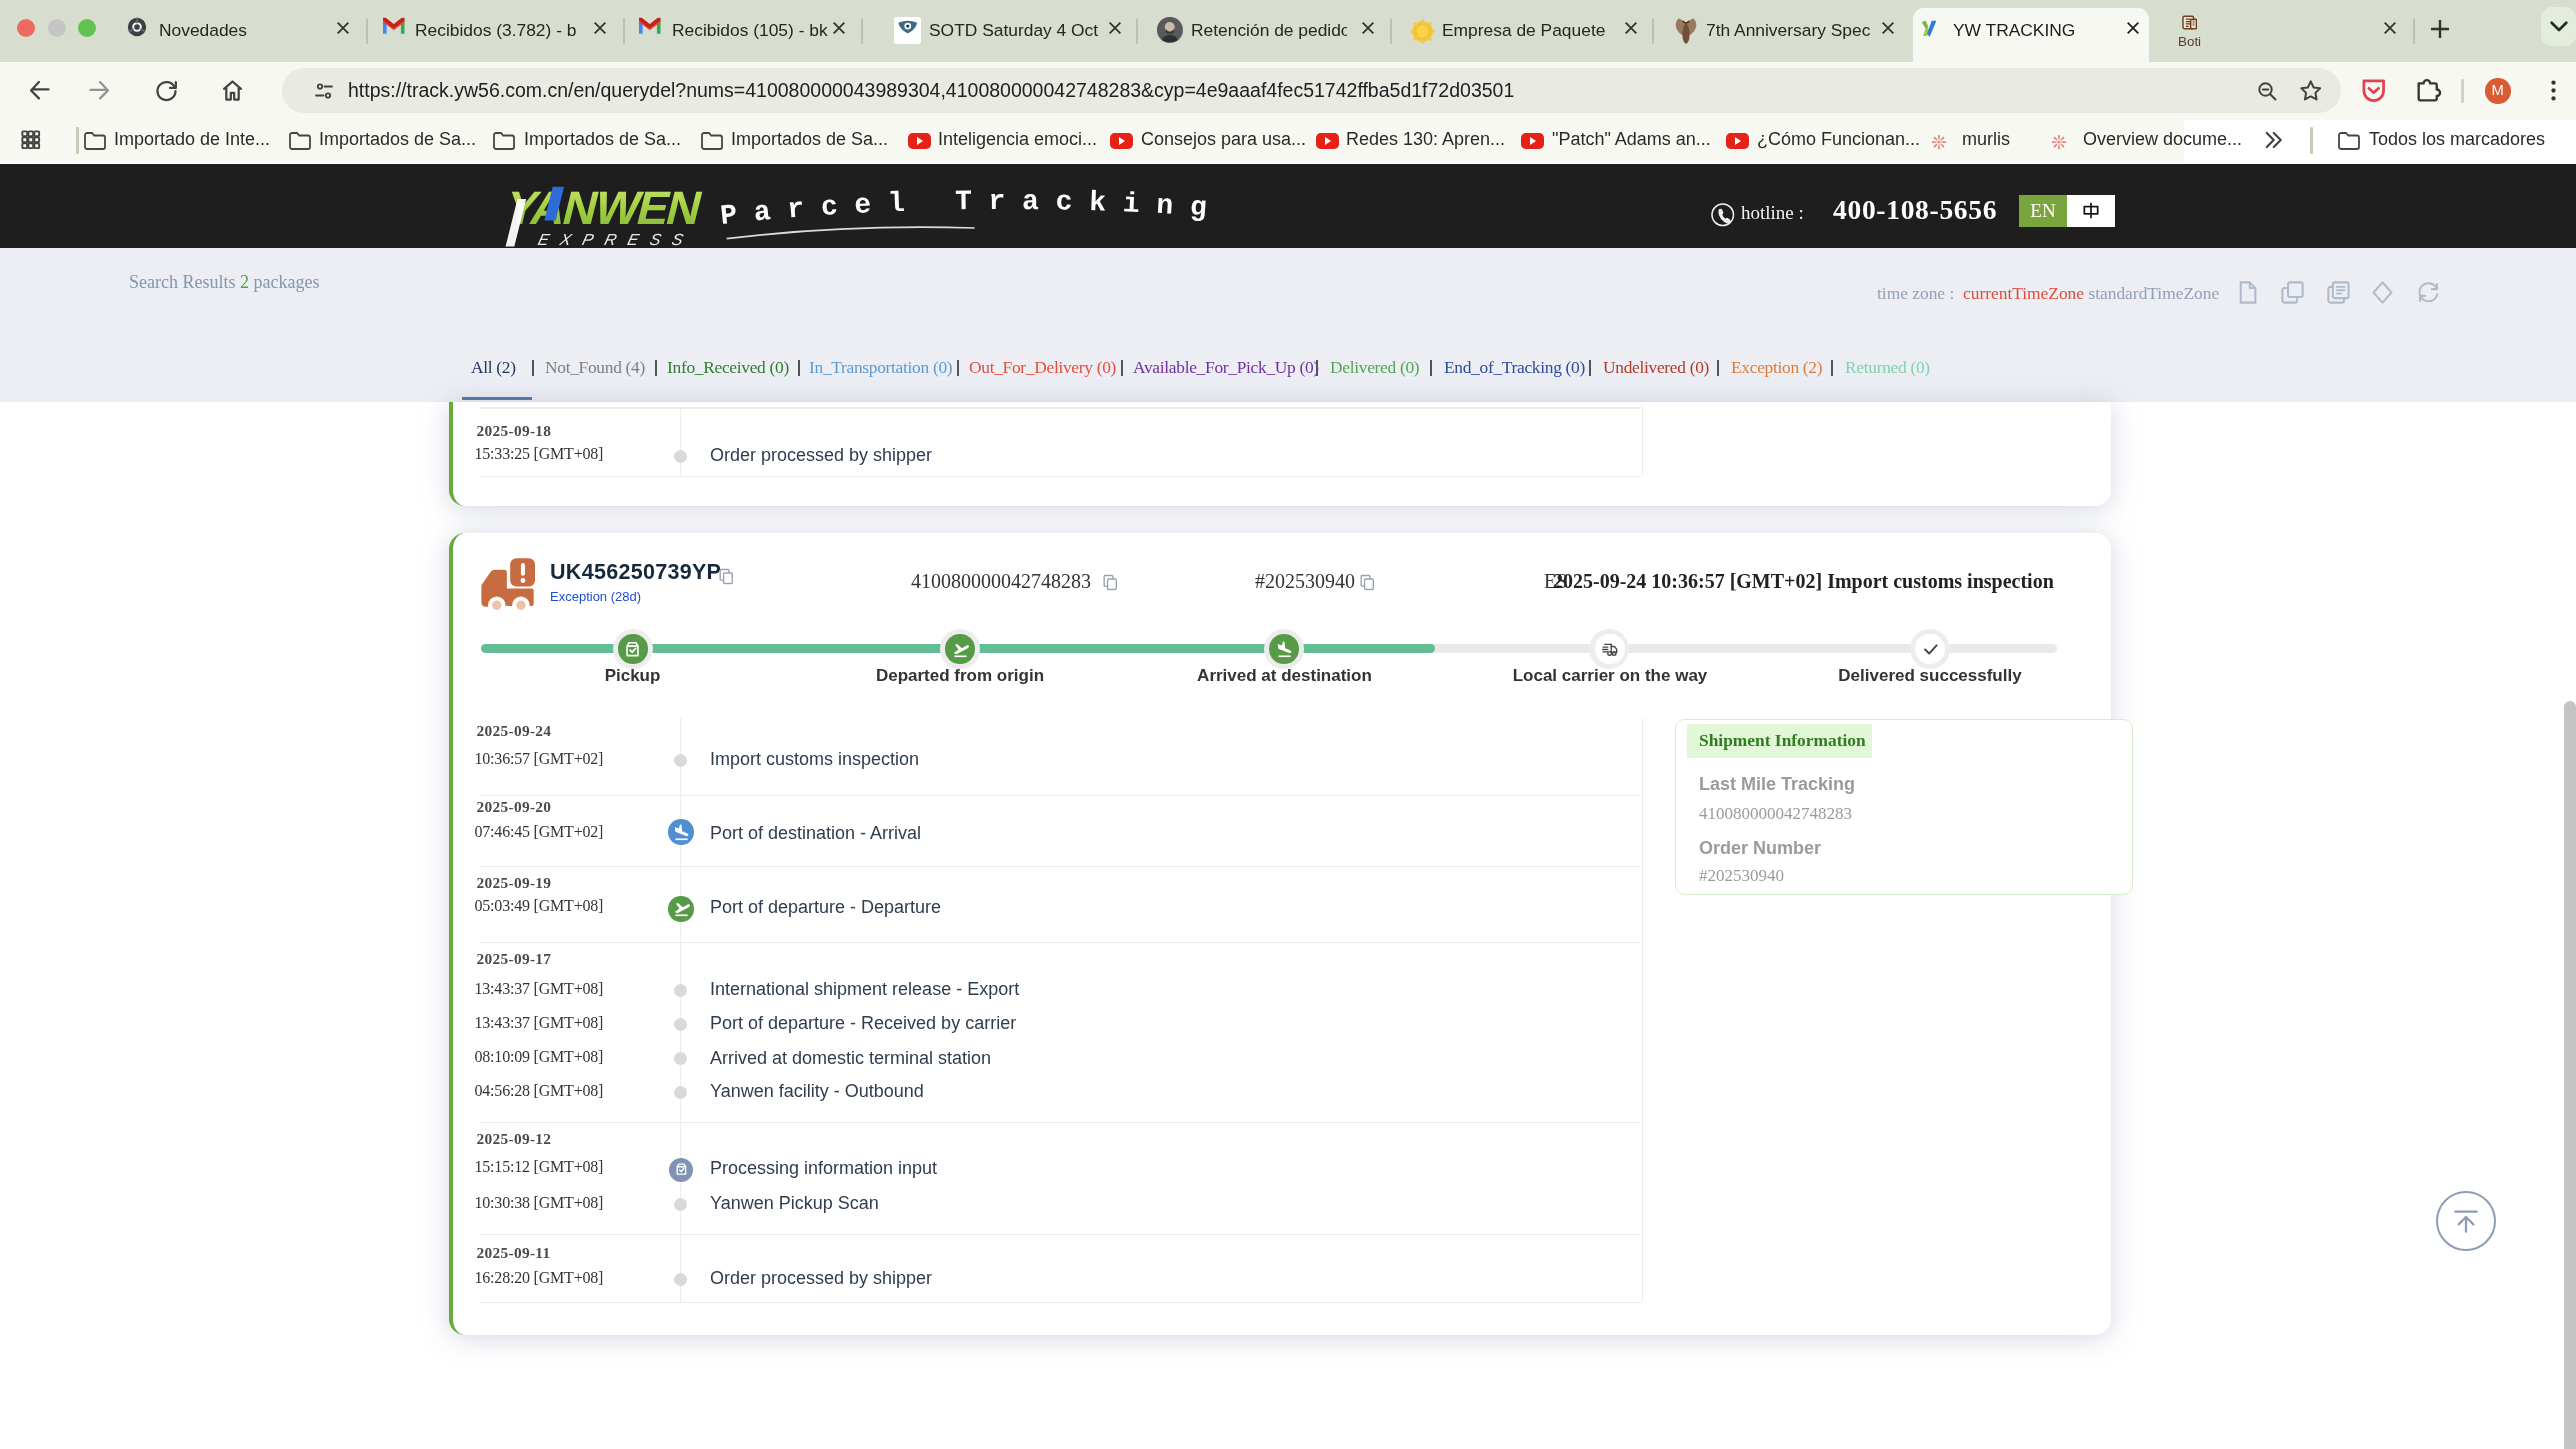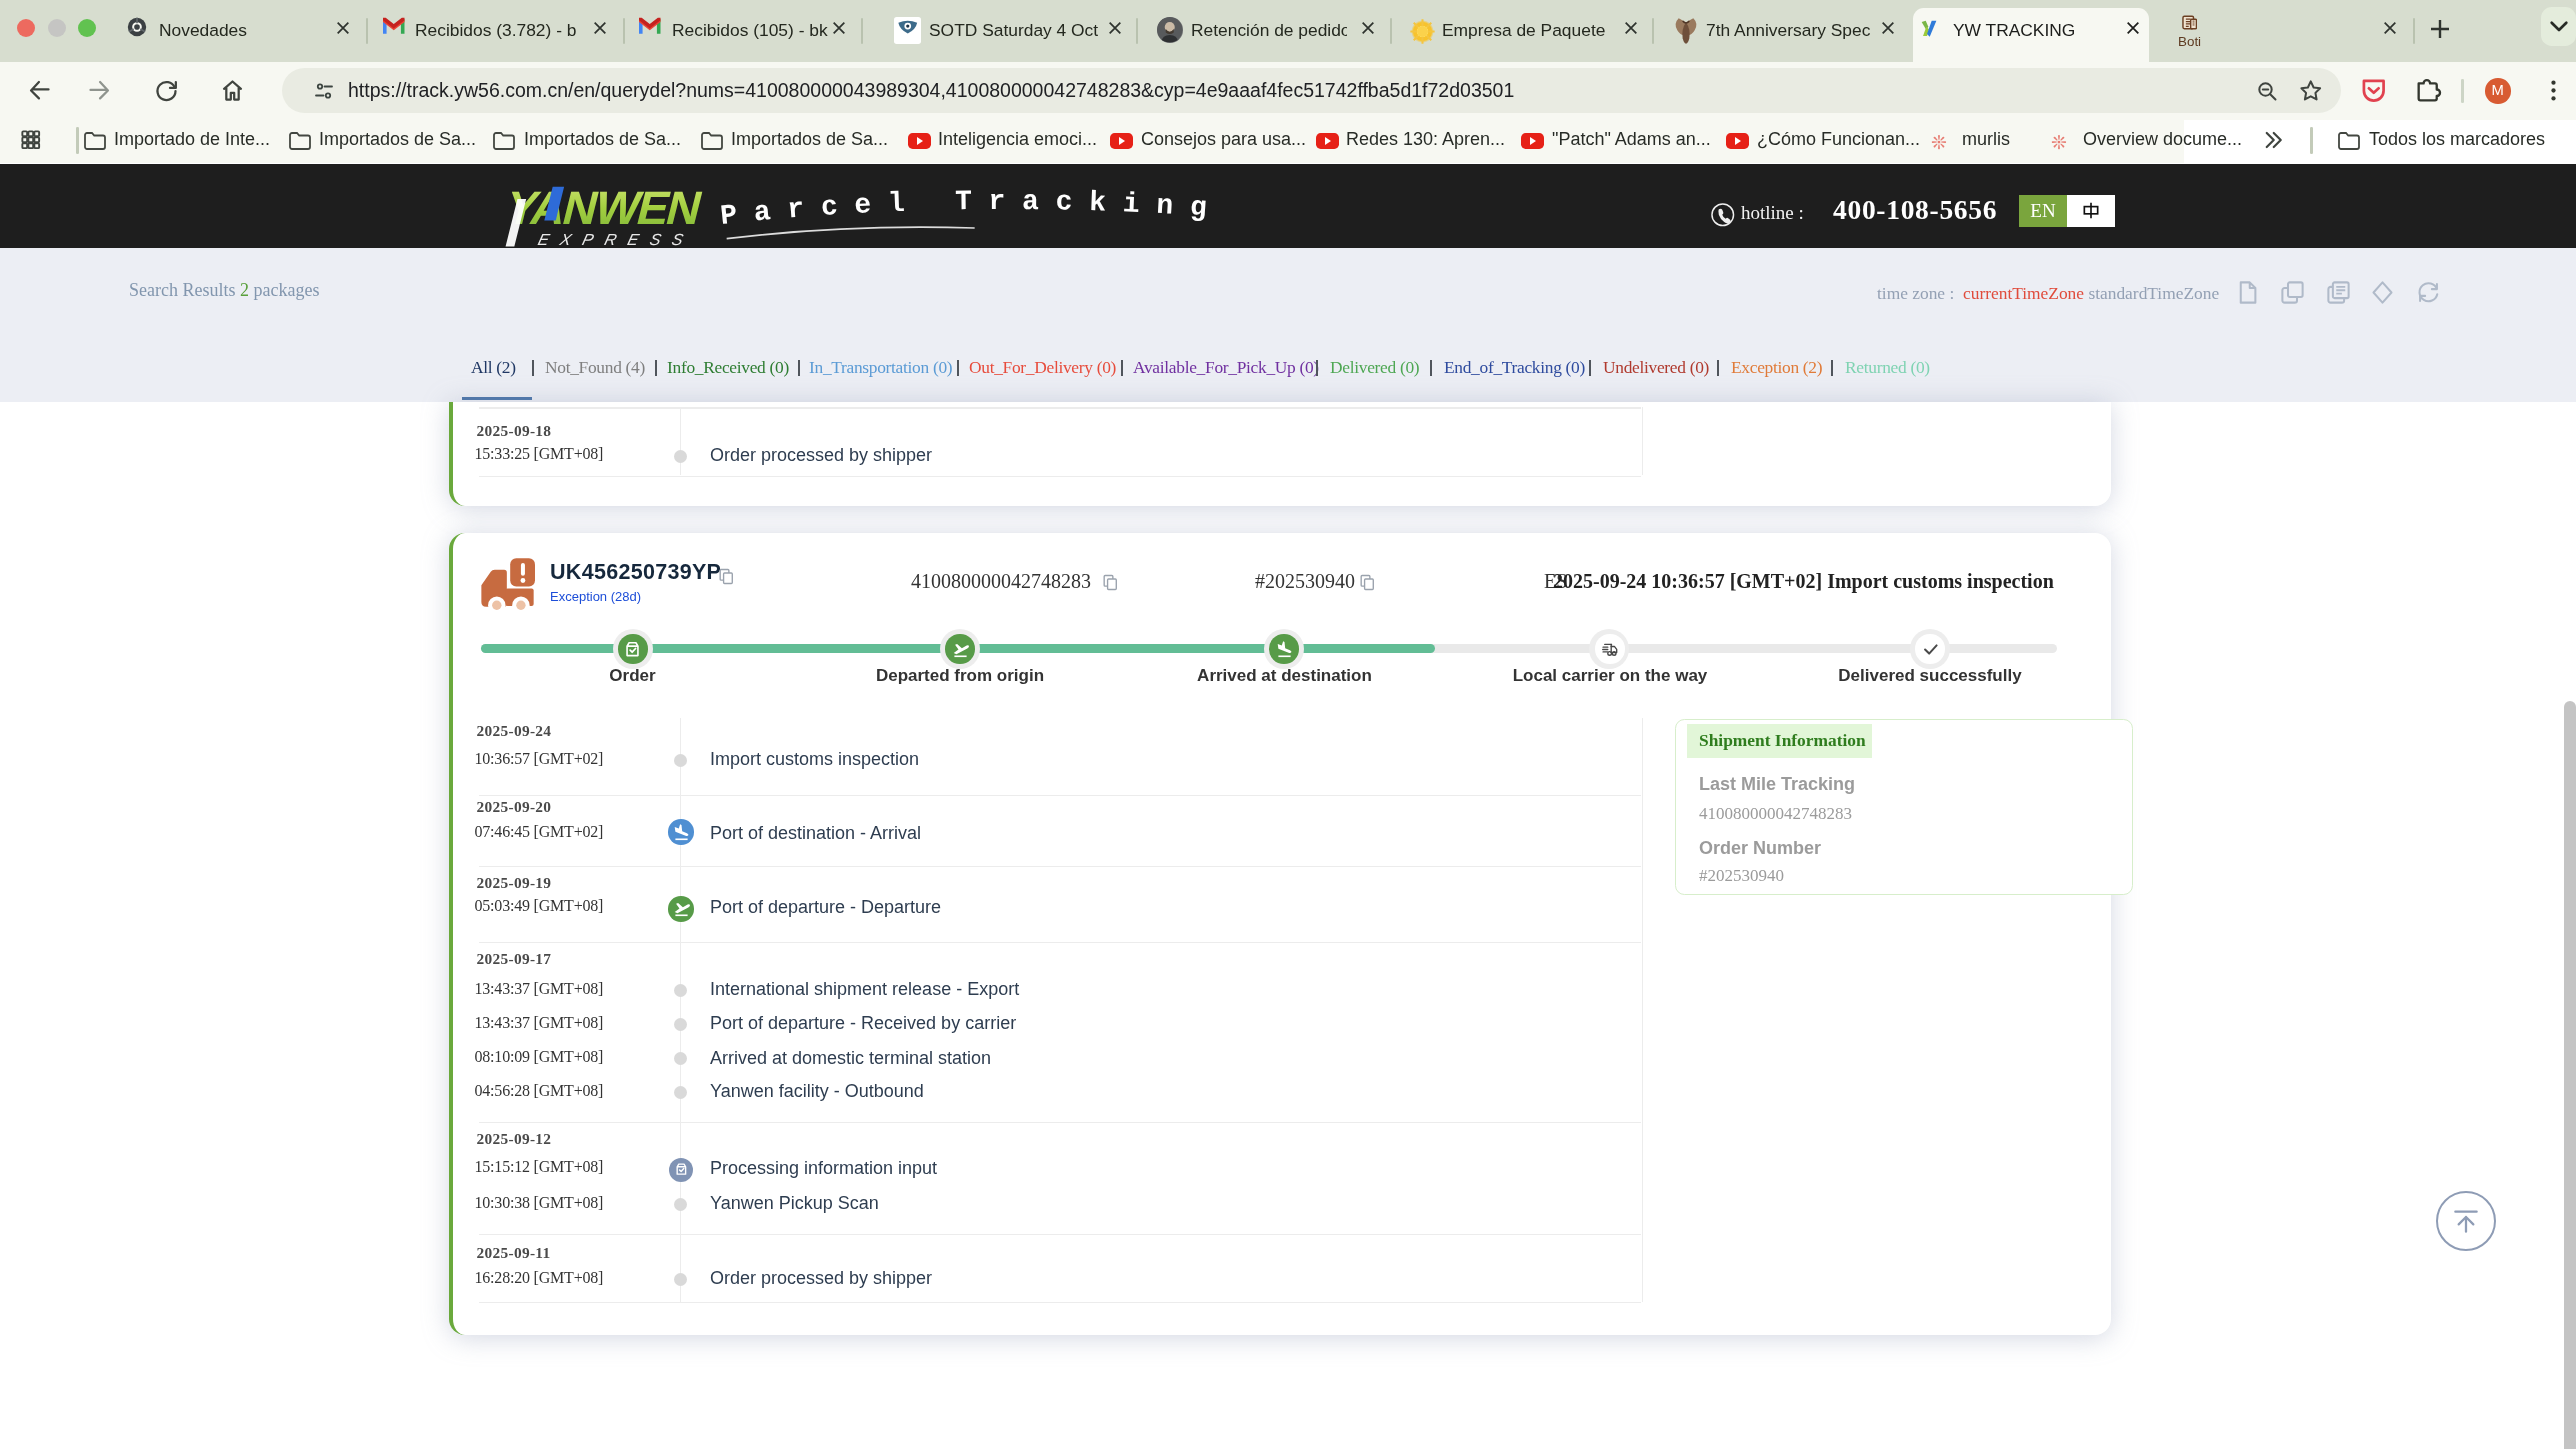--- a/index.html
+++ b/index.html
@@ -301,21 +301,21 @@
   <div class="abs serif" style="left:1741px;top:38px;font-size:19px;color:#f2f2f2">hotline :</div>
   <div class="abs serif" style="left:1833px;top:30px;font-size:27.5px;font-weight:bold;color:#fff;letter-spacing:0.7px">400-108-5656</div>
   <div class="abs" style="left:2019px;top:31px;width:48px;height:32px;background:#7aa53d;color:#fff;text-align:center;line-height:32px;font-size:19px;font-family:'Liberation Serif',serif">EN</div>
   <div class="abs" style="left:2067px;top:31px;width:48px;height:32px;background:#fff"></div>
   <svg class="abs" style="left:2081px;top:37px" width="20" height="19" viewBox="0 0 36 30">
       <rect x="6" y="8" width="24" height="13" fill="none" stroke="#111" stroke-width="3"></rect>
       <path d="M18 1 V29" stroke="#111" stroke-width="3"></path>
     </svg>
 </div>
 <div id="sticky">
-  <div class="abs serif" style="left:129px;top:32px;font-size:18px;color:#8296ae">Search Results <span style="color:#5aa03c">2</span> packages</div>
+  <div class="abs serif" style="left:129px;top:24px;font-size:18px;color:#8296ae">Search Results <span style="color:#5aa03c">2</span> packages</div>
   <div class="abs serif" style="left:1877px;top:35px;font-size:17.4px;color:#93a0b4">time zone :&nbsp; <span style="color:#e04b3b">currentTimeZone</span> <span>standardTimeZone</span></div>
   <svg class="abs" style="left:2234px;top:31px" width="27" height="27" viewBox="0 0 24 24">
       <path d="M6 3 h8 l5 5 v13 h-13 z M14 3 v5 h5" fill="none" stroke="#b0bac9" stroke-width="1.8" stroke-linejoin="round"></path>
     </svg>
   <svg class="abs" style="left:2279px;top:31px" width="27" height="27" viewBox="0 0 24 24">
       <rect x="8" y="3" width="13" height="13" rx="1.5" fill="none" stroke="#b0bac9" stroke-width="1.8"></rect>
       <path d="M16 16 v3 a2 2 0 0 1 -2 2 h-9 a2 2 0 0 1 -2 -2 v-9 a2 2 0 0 1 2 -2 h3" fill="none" stroke="#b0bac9" stroke-width="1.8"></path>
     </svg>
   <svg class="abs" style="left:2325px;top:31px" width="27" height="27" viewBox="0 0 24 24">
       <rect x="7" y="3" width="14" height="14" rx="1.5" fill="none" stroke="#b0bac9" stroke-width="1.8"></rect>
@@ -429,21 +429,21 @@
         <path d="M4.5 17.5 H11"></path>
         <path d="M16.5 6.5 V9.5 M16.5 6.5 H17 M16.5 18.5 V6.5"></path>
         <path d="M16.5 9.5 H21.2 L24.6 13.8 V18.5 H16.5"></path>
         <circle cx="14.2" cy="19.8" r="2.7"></circle>
         <circle cx="20.8" cy="19.8" r="2.7"></circle>
       </g>
     </svg>
   <svg class="abs" style="left:1468px;top:107px" width="19" height="19" viewBox="0 0 28 28">
       <path d="M6 14 L12 20 L23 8" fill="none" stroke="#4a4a4a" stroke-width="3" stroke-linecap="round" stroke-linejoin="round"></path>
     </svg>
-  <div class="steplbl" style="left:99px;top:133px;width:161px">Order</div>
+  <div class="steplbl" style="left:99px;top:133px;width:161px">Pickup</div>
   <div class="steplbl" style="left:393px;top:133px;width:228px">Departed from origin</div>
   <div class="steplbl" style="left:704px;top:133px;width:255px">Arrived at destination</div>
   <div class="steplbl" style="left:1016px;top:133px;width:282px">Local carrier on the way</div>
   <div class="steplbl" style="left:1343px;top:133px;width:268px">Delivered successfully</div>
 
   <div class="hair" style="left:227px;top:185px;width:1.3px;height:584px"></div>
   <div class="hair" style="left:1189px;top:185px;width:1.3px;height:584px"></div>
   <div class="datep" style="left:23.5px;top:189px">2025-09-24</div>
   <div class="timep" style="left:21.5px;top:217px">10:36:57 [GMT+02]</div>
   <div class="dot" style="left:221px;top:221px"></div>

